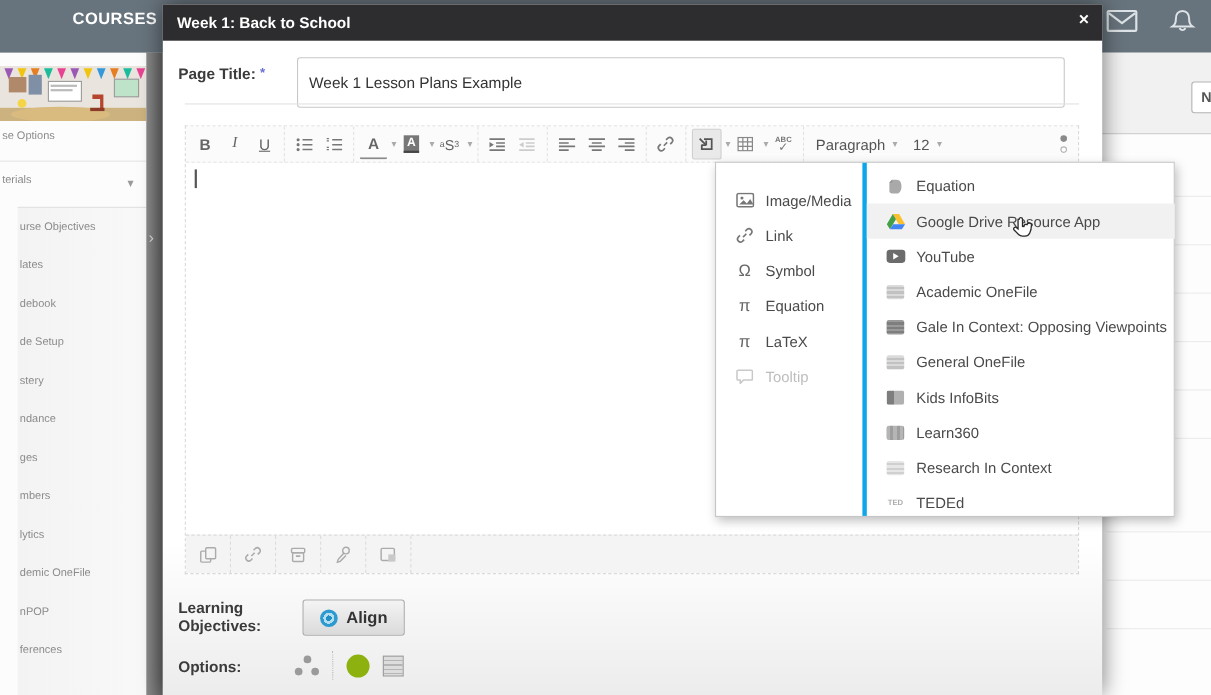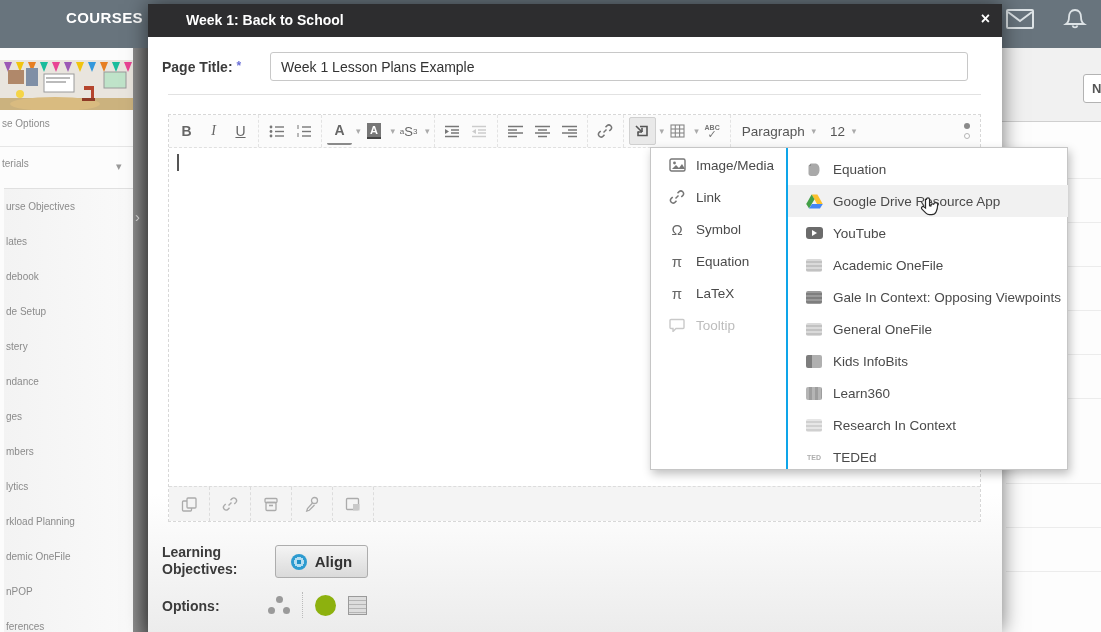--- a/index.html
+++ b/index.html
@@ -10,21 +10,21 @@
   
   .topnav{position:absolute;left:0;top:0;width:1101px;height:48px;background:#68747d;}
   .topnav .navlabel{position:absolute;top:9px;color:#fff;font-weight:bold;font-size:15px;letter-spacing:.4px;margin-left:48px;}
   .nav-ico{position:absolute;top:7px;}
 
   
   .sidebar{position:absolute;left:0;top:48px;width:133px;height:584px;background:#fcfcfc;}
   .banner{position:absolute;left:0;top:12px;width:133px;height:50px;overflow:hidden;background:#e8e4dd;}
   .side-item{position:absolute;left:2px;color:#8b8b8b;font-size:10px;white-space:nowrap;}
   .side-div{position:absolute;left:0;width:133px;border-top:1px solid #e6e6e6;}
-  .submenu{position:absolute;left:4px;top:140px;width:142px;height:444px;
+  .submenu{position:absolute;left:16px;top:140px;width:142px;height:444px;
            background:linear-gradient(90deg,#f3f3f3,#fafafa);border-top:1px solid #e0e0e0;}
   .submenu .side-item{position:static;display:block;height:35px;line-height:35px;padding-left:2px;}
   .caret{color:#9a9a9a;font-size:11px;}
 
   
   .strip{position:absolute;left:133px;top:48px;width:15px;height:584px;
          background:linear-gradient(90deg,#8a8a8a,#696969);}
   .strip .chev{position:absolute;top:160px;left:2px;color:#d8d8d8;font-size:15px;}
 
   
@@ -33,25 +33,25 @@
   .bgright .btn{position:absolute;left:81px;top:26px;width:46px;height:29px;background:#fff;
                 border:1px solid #b3b3b3;border-radius:3px;font-size:13px;color:#555;
                 font-weight:bold;padding:6px 0 0 8px;box-sizing:border-box;}
   .bgright .rowline{position:absolute;left:4px;width:95px;border-top:1px solid #ececec;}
 
   
   .modal{position:absolute;left:148px;top:4px;width:854px;height:628px;
          background:linear-gradient(180deg,#ffffff 78%,#ececec 100%);
          box-shadow:0 0 20px rgba(0,0,0,.55);}
   .modal-head{position:absolute;left:0;top:0;width:854px;height:33px;background:#2d2d2f;}
-  .modal-title{position:absolute;left:13px;top:8px;color:#fff;font-size:14px;font-weight:bold;margin-left:25px;}
+  .modal-title{position:absolute;left:13px;top:8px;color:#fff;font-size:14px;font-weight:bold;}
   .modal-close{position:absolute;right:12px;top:6px;color:#fff;font-size:16px;font-weight:bold;cursor:pointer;}
   .pt-label{position:absolute;left:14px;top:55px;font-size:14px;font-weight:bold;color:#3b3b3b;}
   .req{color:#6a6fd6;font-size:12px;vertical-align:top;}
-  .pt-input{position:absolute;left:122px;top:48px;width:698px;height:29px;border:1px solid #c8c8c8;
+  .pt-input{position:absolute;left:122px;top:48px;width:698px;height:46px;border:1px solid #c8c8c8;
             border-radius:3px;font-size:14px;color:#333;padding:0 10px;box-sizing:border-box;
             font-family:"Liberation Sans",sans-serif;background:#fff;}
   .hr1{position:absolute;left:20px;top:90px;width:813px;border-top:1px solid #e2e2e2;}
 
   
   .editor{position:absolute;left:20px;top:110px;width:813px;height:408px;
           border:1px dashed #d8d8d8;box-sizing:border-box;background:#fff;}
   .etoolbar{position:absolute;left:0;top:0;width:100%;height:33px;background:#fbfbfb;
             border-bottom:1px dashed #e0e0e0;display:flex;align-items:center;padding-left:4px;box-sizing:border-box;}
   .tbtn{height:26px;min-width:25px;display:flex;align-items:center;justify-content:center;
@@ -90,21 +90,21 @@
   .grp-dots i{position:absolute;width:7px;height:7px;border-radius:50%;background:#9a9a9a;}
   .opt-divider{height:26px;border-left:1px dotted #bbb;}
   .green-dot{width:21px;height:21px;border-radius:50%;background:#8db10e;cursor:pointer;}
   .grid-ico{width:17px;height:17px;border:1px solid #9a9a9a;background:
             linear-gradient(#f4f4f4,#f4f4f4) , repeating-linear-gradient(#e7e7e7 0 3px,#bdbdbd 3px 4px);
             background-blend-mode:multiply;cursor:pointer;}
 
   
   .dropdown{position:absolute;left:650px;top:147px;width:418px;height:323px;background:#fff;
             border:1px solid #c6c6c6;box-shadow:2px 4px 9px rgba(0,0,0,.25);box-sizing:border-box;z-index:5;}
-  .dd-left{position:absolute;left:0;top:0;width:137px;height:100%;border-right:2px solid #0ea5e9;padding-top:1px;box-sizing:border-box;}
+  .dd-left{position:absolute;left:0;top:0;width:137px;height:100%;border-right:4px solid #0ea5e9;padding-top:18px;box-sizing:border-box;}
   .dd-right{position:absolute;left:137px;top:0;width:280px;height:100%;padding-top:5px;box-sizing:border-box;}
   .dd-item{height:32px;display:flex;align-items:center;gap:10px;padding-left:17px;font-size:13.5px;color:#4a4a4a;cursor:pointer;white-space:nowrap;}
   .dd-item.hover{background:#f1f1f1;}
   .dd-item.disabled{color:#bdbdbd;cursor:default;}
   .mi{width:18px;height:16px;display:flex;align-items:center;justify-content:center;flex:0 0 18px;}
   .glyph{font-size:15px;color:#666;}
   .doc{width:16px;height:13px;border-radius:2px;}
   .doc.light{background:repeating-linear-gradient(#dadada 0 2px,#c2c2c2 2px 4px);}
   .doc.dark{background:repeating-linear-gradient(#9a9a9a 0 2px,#7e7e7e 2px 4px);}
   .doc.pale{background:repeating-linear-gradient(#e6e6e6 0 2px,#d0d0d0 2px 4px);}
@@ -189,21 +189,20 @@
     <div class="submenu">
       <span class="side-item">urse Objectives</span>
       <span class="side-item">lates</span>
       <span class="side-item">debook</span>
       <span class="side-item">de Setup</span>
       <span class="side-item">stery</span>
       <span class="side-item">ndance</span>
       <span class="side-item">ges</span>
       <span class="side-item">mbers</span>
       <span class="side-item">lytics</span>
-      <span class="side-item">rkload Planning</span>
       <span class="side-item">demic OneFile</span>
       <span class="side-item">nPOP</span>
       <span class="side-item">ferences</span>
     </div>
   </div>
 
   <div class="strip">
     <span class="chev">›</span>
   </div>
 

